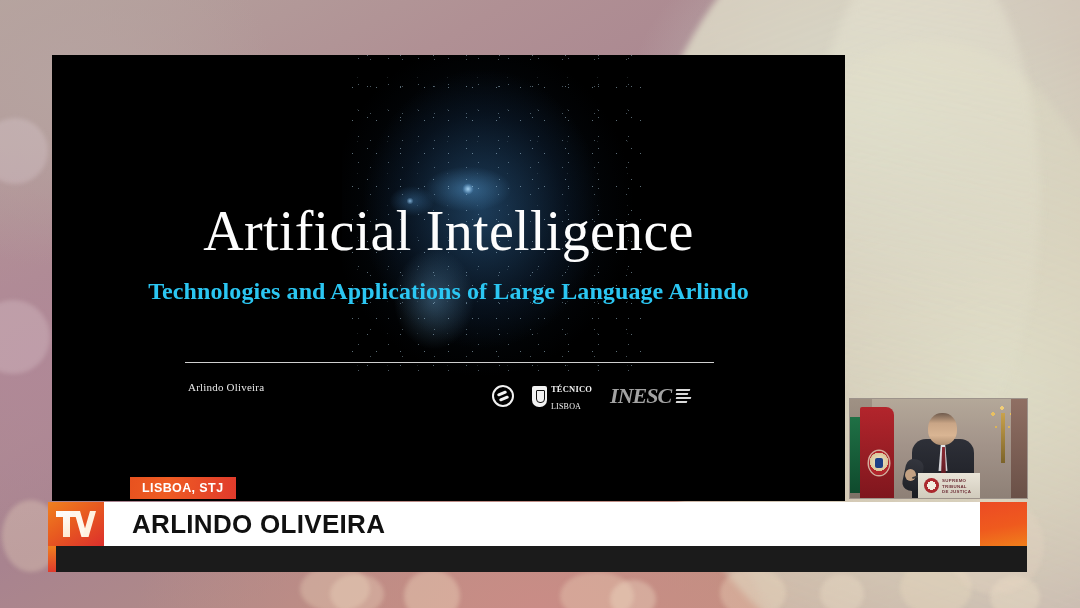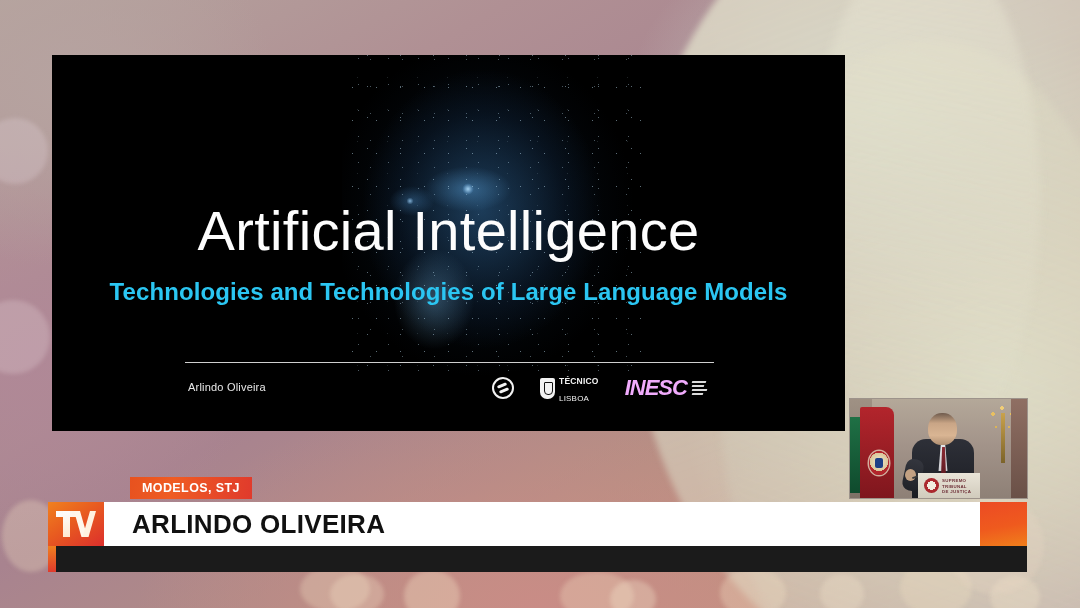--- a/index.html
+++ b/index.html
@@ -54,23 +54,24 @@
     position: absolute;
     border-radius: 50%;
     filter: blur(2px);
     pointer-events: none;
   }
 
   
   #slide {
     position: absolute;
     left: 52px; top: 55px;
-    width: 793px; height: 376px;
+    width: 793px; height: 446px;
     background: #000;
     overflow: hidden;
+    font-family: Liberation Serif, serif;
   }
   .slide-face {
     position: absolute;
     left: 290px; top: -6px;
     width: 300px; height: 330px;
     background:
       radial-gradient(circle 8px at 126px 140px, rgba(170,215,245,.95) 0%, rgba(120,180,230,.25) 55%, rgba(0,0,0,0) 72%),
       radial-gradient(circle 5px at 68px 152px, rgba(150,200,240,.8) 0%, rgba(0,0,0,0) 70%),
       radial-gradient(ellipse 58px 30px at 126px 140px, rgba(90,160,215,.45) 0%, rgba(0,0,0,0) 75%),
       radial-gradient(ellipse 30px 20px at 70px 152px, rgba(80,150,210,.35) 0%, rgba(0,0,0,0) 75%),
@@ -132,22 +133,22 @@
   }
   .slide-author {
     position: absolute;
     left: 136px; top: 326px;
     color: #e8e8e8;
     font-size: 11px;
     letter-spacing: .2px;
   }
   .slide-logos {
     position: absolute;
-    left: 440px; top: 320px;
-    display: flex; align-items: center; gap: 26px;
+    left: 440px; top: 328px;
+    display: flex; align-items: center; gap: 18px;
     height: 26px;
   }
   .logo-ulisboa {
     width: 22px; height: 22px;
     border: 2.2px solid #f2f2f2;
     border-radius: 50%;
     position: relative;
   }
   .logo-ulisboa::before, .logo-ulisboa::after {
     content: "";
@@ -169,21 +170,21 @@
     position: absolute; left: 4px; top: 4px;
     width: 7px; height: 11px;
     border: 1.5px solid #111;
     border-radius: 1px 1px 4px 4px;
   }
   .tec-words { line-height: 1.05; color: #f2f2f2; }
   .tec-words .l1 { font-size: 8.5px; font-weight: 700; letter-spacing: .2px; }
   .tec-words .l2 { font-size: 8px; font-weight: 400; letter-spacing: .2px; }
   .logo-inesc { display: flex; align-items: center; gap: 5px; }
   .inesc-word {
-    color: #f0abfc;
+    color: #a3a3a3;
     font-size: 22px;
     font-weight: 800;
     font-style: italic;
     letter-spacing: -1px;
   }
   .inesc-bars { display: flex; flex-direction: column; gap: 2px; }
   .inesc-bars i {
     display: block; height: 2px; background: #dadada;
     transform: skewX(-16deg);
   }
@@ -397,21 +398,21 @@
   <div class="bokeh" style="left:820px;top:574px;width:44px;height:40px;background:rgba(248,234,208,.28);"></div>
   <div class="bokeh" style="left:900px;top:560px;width:72px;height:56px;background:rgba(242,224,194,.30);"></div>
   <div class="bokeh" style="left:990px;top:576px;width:50px;height:42px;background:rgba(250,236,210,.28);"></div>
   <div class="bokeh" style="left:946px;top:496px;width:98px;height:98px;background:rgba(234,216,196,.26);"></div>
 
 
 
   <div id="slide">
     <div class="slide-face"></div>
     <div class="slide-title">Artificial Intelligence</div>
-    <div class="slide-subtitle">Technologies and Technologies of Large Language Models</div>
+    <div class="slide-subtitle">Technologies and Applications of Large Language Arlindo</div>
     <div class="slide-rule"></div>
     <div class="slide-author">Arlindo Oliveira</div>
 
     <div class="slide-logos">
       <span class="logo-ulisboa"></span>
       <span class="logo-tecnico">
         <span class="tec-shield"></span>
         <span class="tec-words">
           <span class="l1">TÉCNICO</span><br>
           <span class="l2">LISBOA</span>
@@ -447,21 +448,21 @@
     <div class="pip-podium">
       <div class="pip-podium-seal"></div>
       <div class="pip-podium-text">
         <div>SUPREMO</div>
         <div>TRIBUNAL</div>
         <div>DE JUSTIÇA</div>
       </div>
     </div>
   </div>
 
-  <div id="lisboa-badge">MODELOS, STJ</div>
+  <div id="lisboa-badge">LISBOA, STJ</div>
 
   <div id="name-bar"></div>
 
   <div id="ta-block">
     <i class="t-bar"></i>
       <i class="t-stem"></i>
       <i class="a-left"></i>
       <i class="a-right"></i>
   </div>
 

